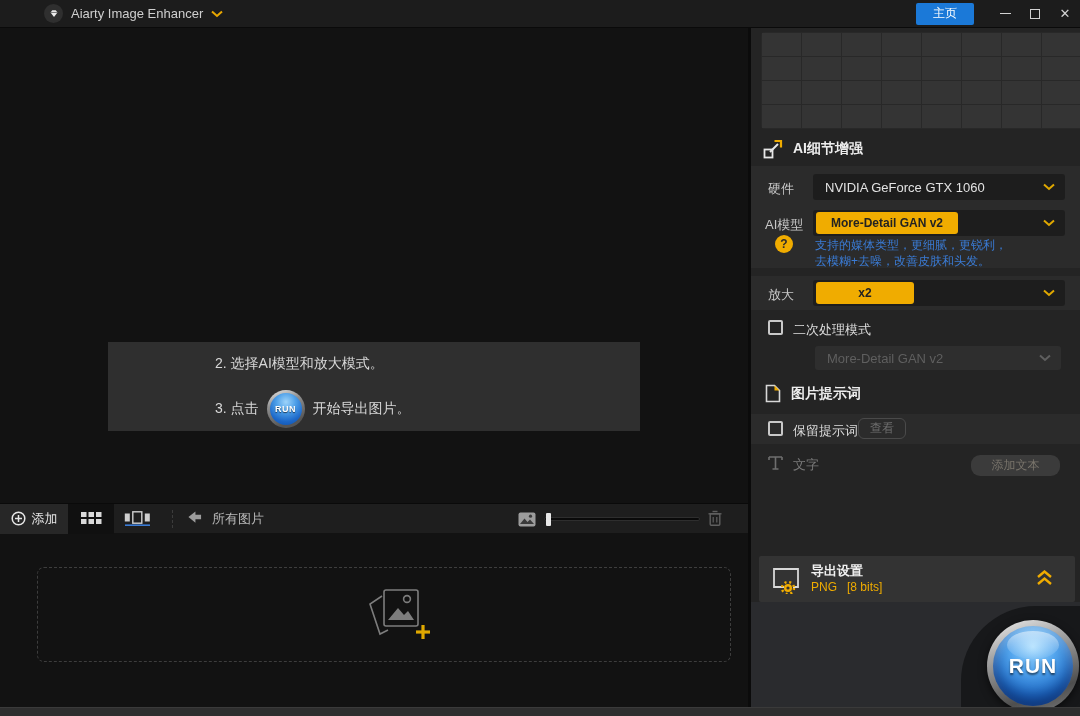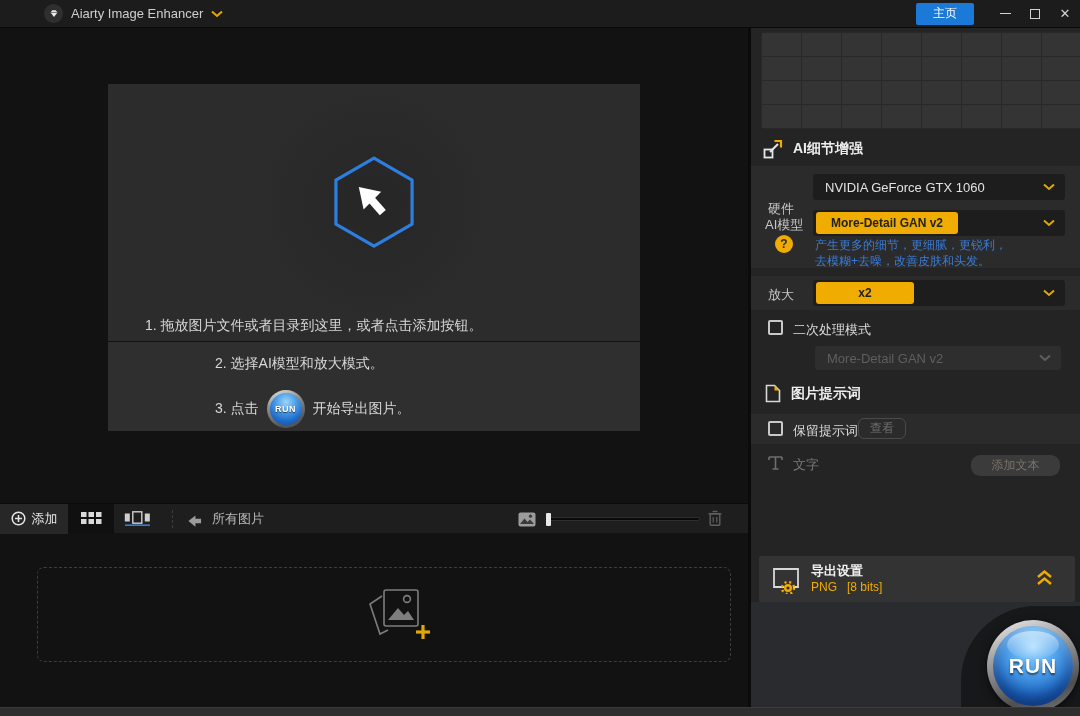--- a/index.html
+++ b/index.html
@@ -28,21 +28,21 @@
   .step3 { position:absolute; left:107px; top:46px; color:#d8d8d8; font-size:14px; display:flex; align-items:center; height:42px; }
   .mini-run { width:38px; height:38px; border-radius:50%; margin:0 8px; background:linear-gradient(160deg,#ededed,#8f8f8f 35%,#555 80%); display:flex; align-items:center; justify-content:center; flex:0 0 auto; }
   .mini-run-core { width:32px; height:32px; border-radius:50%; background:radial-gradient(circle at 50% 28%,#9ed4fa 0%,#4d9fe8 35%,#1c67c8 70%,#0d4da6 100%); display:flex; align-items:center; justify-content:center; color:#fff; font-size:9px; font-weight:bold; letter-spacing:.5px; text-shadow:0 1px 1px rgba(0,0,0,.6); }
 
   
   .toolbar { position:absolute; left:0; top:475px; width:748px; height:30px; background:#1e1e1e; border-top:1px solid #0a0a0a; display:flex; align-items:center; }
   .add-btn { width:68px; height:30px; background:#272727; border:none; color:#e4e4e4; font-size:13px; display:flex; align-items:center; justify-content:center; gap:6px; cursor:pointer; font-family:inherit; }
   .viewbtn { width:46px; height:30px; display:flex; align-items:center; justify-content:center; cursor:pointer; }
   .viewbtn.active { background:#101010; }
   .tb-divider { width:0; height:18px; border-left:1px dashed #3c3c3c; margin:0 14px 0 12px; }
-  .all-images { display:flex; align-items:flex-end; gap:10px; color:#b9b9b9; font-size:13px; cursor:pointer; }
+  .all-images { display:flex; align-items:flex-start; gap:10px; color:#b9b9b9; font-size:13px; cursor:pointer; }
   .thumb-zone { position:absolute; left:518px; top:0; height:30px; display:flex; align-items:center; gap:8px; }
   .slider { position:relative; width:156px; height:4px; background:#0a0a0a; border-radius:2px; border:1px solid #2e2e2e; }
   .slider-thumb { position:absolute; left:1px; top:-5px; width:5px; height:13px; background:#e8e8e8; border-radius:1px; cursor:pointer; }
   .trash { position:absolute; left:707px; top:5px; cursor:pointer; }
 
   
   .dash-rect { position:absolute; left:37px; top:539px; width:694px; height:95px; border:1px dashed #3d3d3d; border-radius:7px; }
   .stack-icon { position:absolute; left:316px; top:14px; width:80px; height:62px; }
   .supported { position:absolute; left:0; top:648px; width:748px; text-align:center; font-size:13px; color:#8d8d8d; }
   .supported b { color:#e8e8e8; margin-left:6px; font-weight:bold; }
@@ -108,30 +108,20 @@
         <span class="win-min-glyph"></span>
       </div>
     <div class="win-btn">
         <span class="win-max-glyph"></span>
       </div>
     <div class="win-btn">✕</div>
   </div>
 
   <div class="left">
 
-    <div class="panel1">
-      <div class="hex-wrap">
-        <svg width="96" height="114" viewBox="0 0 120 122">
-          <polygon points="60,5 107.6,32.5 107.6,87.5 60,115 12.4,87.5 12.4,32.5" fill="none" stroke="#2e7ee0" stroke-width="4" stroke-linejoin="round"></polygon>
-          <line x1="57" y1="57" x2="71" y2="73" stroke="#fff" stroke-width="10"></line>
-          <polygon points="41,41 69,47 47,69" fill="#fff"></polygon>
-        </svg>
-      </div>
-      <div class="step1">1. 拖放图片文件或者目录到这里，或者点击添加按钮。</div>
-    </div>
 
     <div class="panel2">
       <div class="step2">2. 选择AI模型和放大模式。</div>
       <div class="step3">
         <span>3. 点击</span>
         <span class="mini-run">
           <span class="mini-run-core">RUN</span>
         </span>
         <span>开始导出图片。</span>
       </div>
@@ -222,40 +212,40 @@
         <polyline points="11.5,2 18,2 18,8.5" fill="none" stroke="#f0ac00" stroke-width="2.2"></polyline>
         <line x1="7" y1="13" x2="15" y2="5" stroke="#e8e8e8" stroke-width="2"></line>
       </svg>
       <span>AI细节增强</span>
     </div>
 
     <div class="strip s1"></div>
     <div class="strip s2"></div>
     <div class="strip s3"></div>
 
-    <div class="flabel" style="left:17px; top:152px;margin-top:20px;">硬件</div>
+    <div class="flabel" style="left:17px; top:152px;">硬件</div>
     <div class="dropdown" style="top:146px;">
       <span class="dd-text">NVIDIA GeForce GTX 1060</span>
       <svg width="12" height="8" viewBox="0 0 12 8">
           <polyline points="1,1.5 6,6 11,1.5" fill="none" stroke="#e0a800" stroke-width="2"></polyline>
         </svg>
     </div>
 
     <div class="flabel" style="left:14px; top:188px;">AI模型</div>
     <div class="dropdown" style="top:182px;">
       <span class="pill" style="width:142px;">More-Detail GAN v2</span>
       <span style="flex:1;"></span>
       <svg width="12" height="8" viewBox="0 0 12 8">
           <polyline points="1,1.5 6,6 11,1.5" fill="none" stroke="#e0a800" stroke-width="2"></polyline>
         </svg>
     </div>
 
     <div class="help-badge">?</div>
     <div class="model-desc">
-      <div>产生更多的细节，更细腻，更锐利，</div>
+      <div>支持的媒体类型，更细腻，更锐利，</div>
       <div>去模糊+去噪，改善皮肤和头发。</div>
     </div>
 
     <div class="flabel" style="left:17px; top:258px;">放大</div>
     <div class="dropdown" style="top:252px;">
       <span class="pill" style="width:98px;">x2</span>
       <span style="flex:1;"></span>
       <svg width="12" height="8" viewBox="0 0 12 8">
           <polyline points="1,1.5 6,6 11,1.5" fill="none" stroke="#e0a800" stroke-width="2"></polyline>
         </svg>

